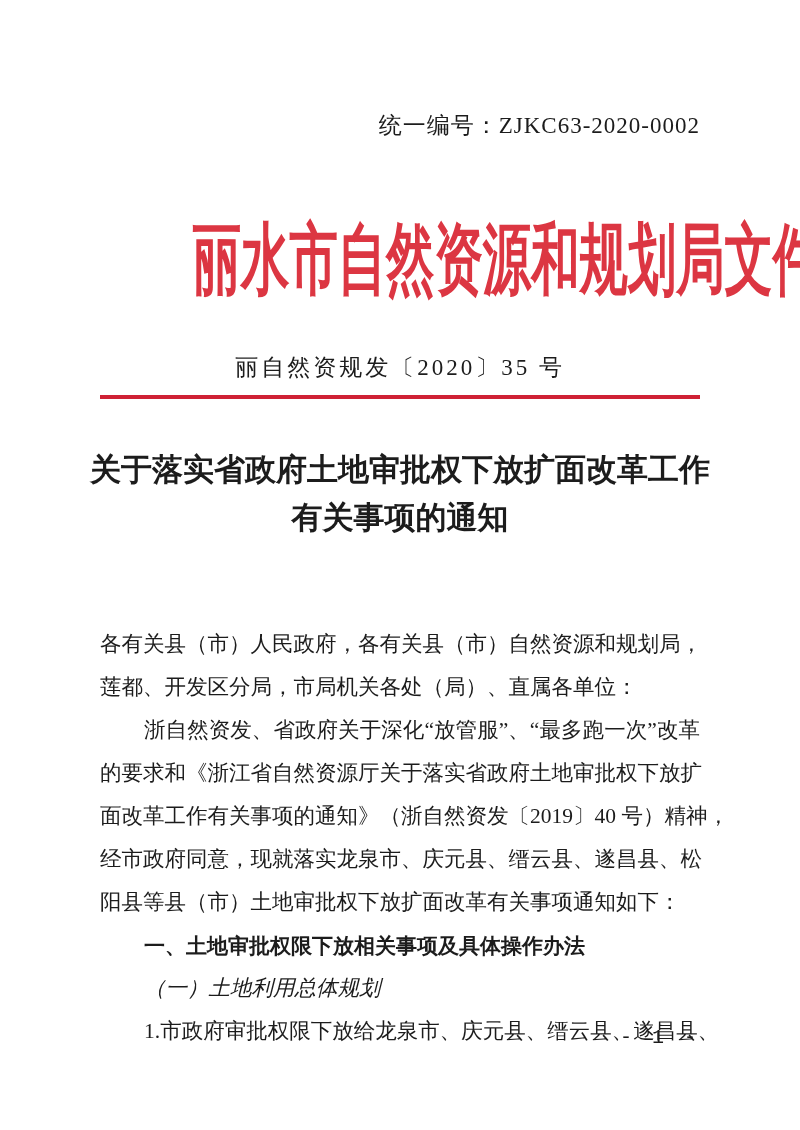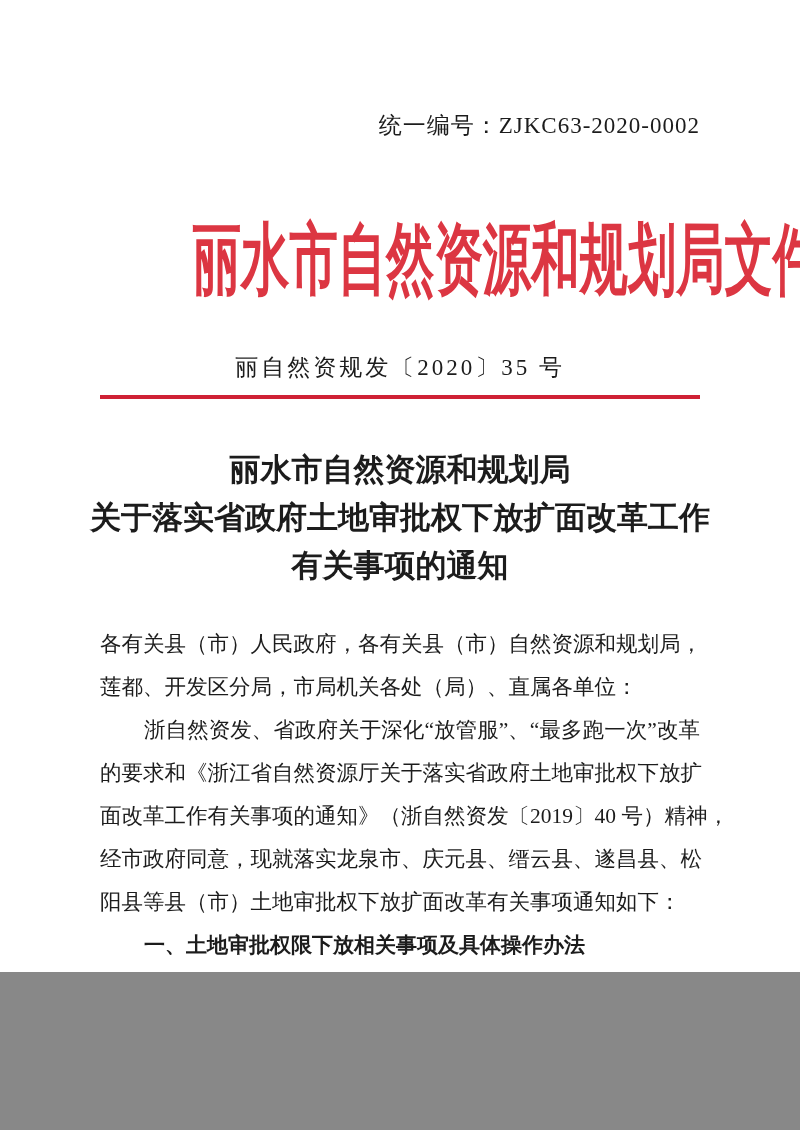--- a/index.html
+++ b/index.html
@@ -1,20 +1,20 @@
 <!DOCTYPE html>
 <html><head>
 <meta charset="utf-8">
 <style>
   * { margin: 0; padding: 0; box-sizing: border-box; }
   html, body { background: #888; }
   .page {
     position: relative;
     width: 800px;
-    height: 972px;
+    height: 1130px;
     margin: 0 auto;
     background: #ffffff;
     overflow: hidden;
     font-family: "Liberation Serif", "DejaVu Serif", serif;
     color: #1c1c1c;
   }
   .unified-number {
     position: absolute;
     top: 110px;
     right: 100px;
@@ -85,21 +85,21 @@
     text-align-last: justify;
   }
   .line.indent-justify {
     text-indent: 44px;
     text-align: justify;
     text-align-last: justify;
   }
   .line.heading1 {
     text-indent: 44px;
     font-weight: bold;
-    font-family: Liberation Serif, serif;
+    font-family: Liberation Sans, sans-serif;
     font-size: 21px;
   }
   .line.heading2 {
     text-indent: 44px;
     font-weight: normal;
     font-style: italic;
   }
   .page-number {
     position: absolute;
     top: 1026px;
@@ -119,21 +119,20 @@
 
   <div class="banner">
     <span class="banner-text" style="color: rgb(220, 54, 66);">丽水市自然资源和规划局文件</span>
   </div>
 
   <div class="doc-number">丽自然资规发〔2020〕35 号</div>
 
   <div class="red-rule" style="background: rgb(207, 33, 53);"></div>
 
   <div class="doc-title">
-    <div>丽水市自然资源和规划局</div>
     <div>关于落实省政府土地审批权下放扩面改革工作</div>
     <div>有关事项的通知</div>
   </div>
 
   <div class="doc-body">
       <div class="line justify">各有关县（市）人民政府，各有关县（市）自然资源和规划局，</div>
       <div class="line normal">莲都、开发区分局，市局机关各处（局）、直属各单位：</div>
       <div class="line indent-justify">浙自然资发、省政府关于深化“放管服”、“最多跑一次”改革</div>
       <div class="line justify">的要求和《浙江省自然资源厅关于落实省政府土地审批权下放扩</div>
       <div class="line justify">面改革工作有关事项的通知》（浙自然资发〔2019〕40 号）精神，</div>

